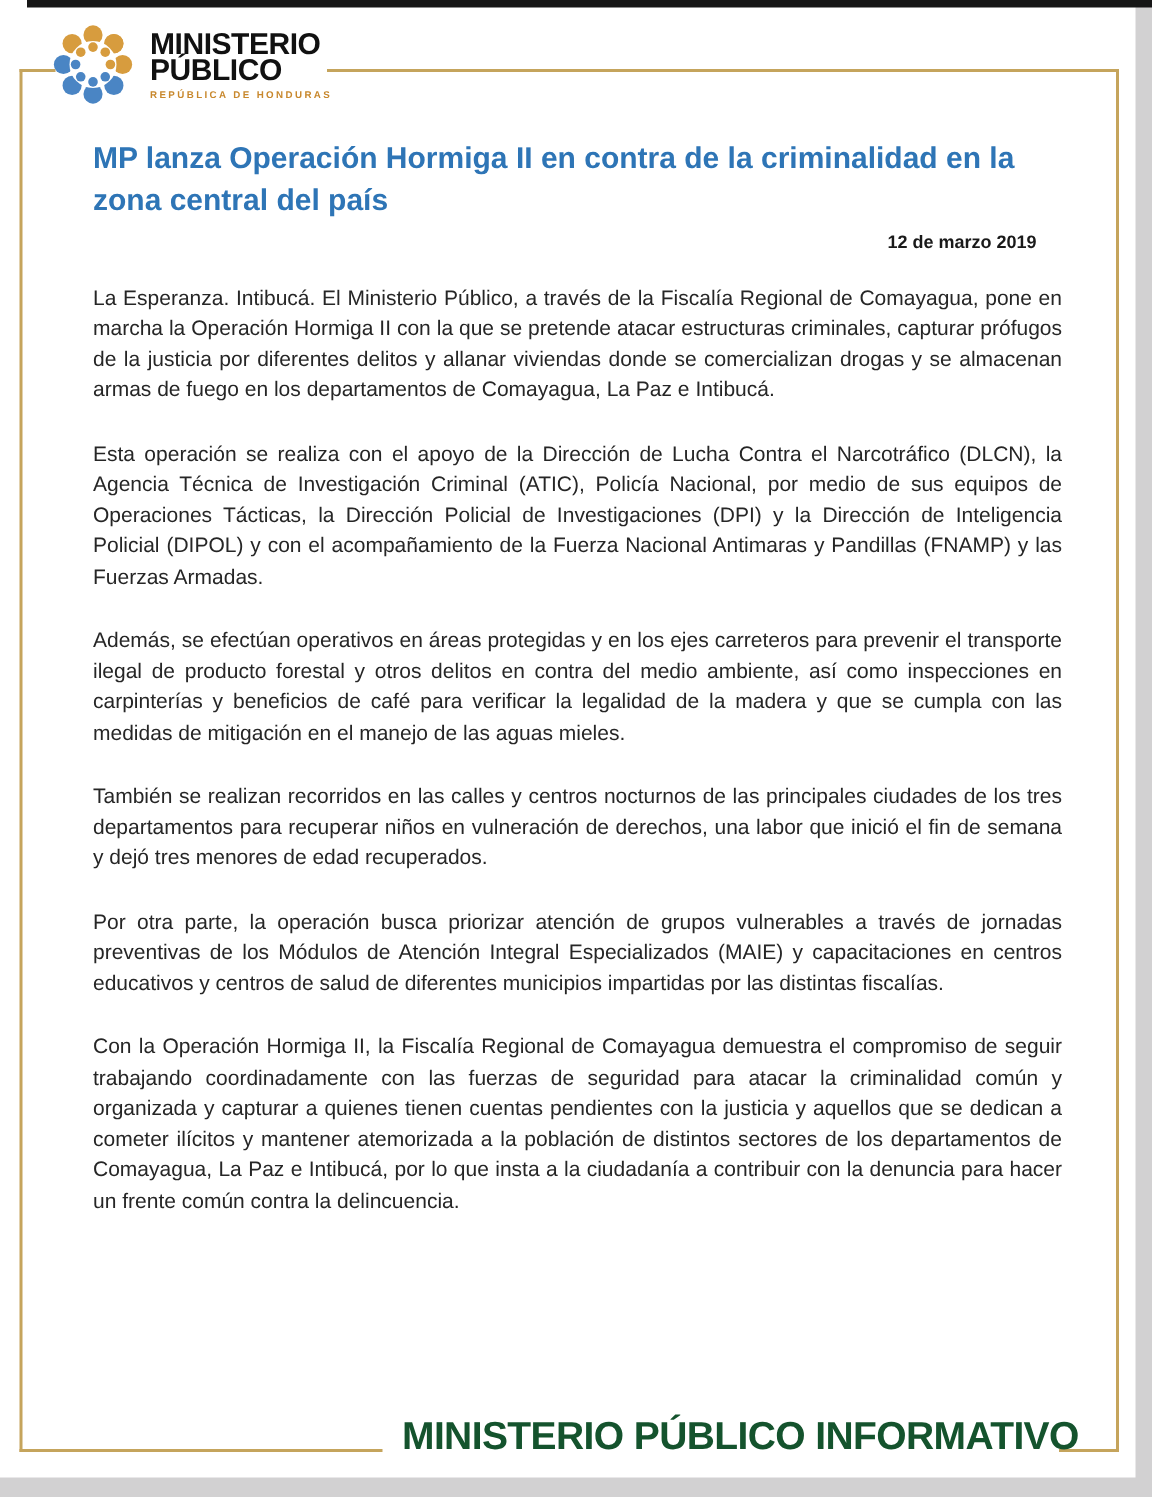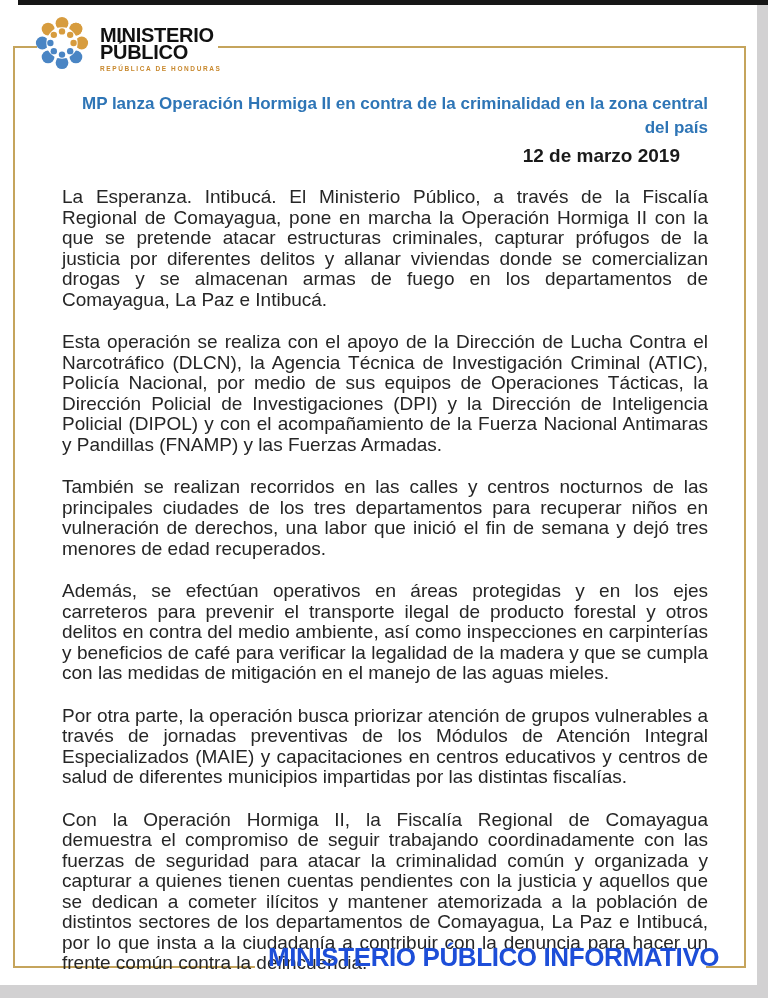--- a/index.html
+++ b/index.html
@@ -28,56 +28,56 @@
   .gold{position:absolute;background:var(--gold);}
   .gl-top-left{left:13px;top:46px;width:24px;height:2px;}
   .gl-top-right{left:218px;top:46px;width:528px;height:2px;}
   .gl-left{left:13px;top:46px;width:2px;height:922px;}
   .gl-right{left:744px;top:46px;width:2px;height:922px;}
   .gl-bottom-left{left:13px;top:966px;width:242px;height:2px;}
   .gl-bottom-right{left:706px;top:966px;width:40px;height:2px;}
 
   .logo{
     position:absolute;left:33px;top:14px;
-    display:flex;align-items:flex-end;
+    display:flex;align-items:flex-start;
   }
   .logo-emblem{width:58px;height:58px;display:block;}
   .logo-text{margin-left:9px;padding-top:8px;}
   .logo-name{
     font-weight:700;color:#111;
     font-size:20px;line-height:17px;letter-spacing:-0.3px;
   }
   .logo-sub{
     margin-top:4px;
     font-size:6.5px;font-weight:700;color:#C8882D;
     letter-spacing:1.6px;white-space:nowrap;
   }
 
   .content{
     position:absolute;left:62px;top:92px;width:646px;
   }
   .doc-title{
     color:var(--title-blue);
-    font-size:17px;font-weight:700;
-    text-align:right;line-height:1.42;
+    font-size:20px;font-weight:700;
+    text-align:left;line-height:1.42;
     margin-bottom:5px;
   }
   .doc-date{
     text-align:right;font-weight:700;color:#1a1a1a;
-    font-size:19px;margin:0 28px 20px 0;
+    font-size:12px;margin:0 17px 20px 0;
   }
   .doc-body p{
     color:var(--ink);
-    font-size:19px;line-height:20.5px;
+    font-size:14px;line-height:20.5px;
     text-align:justify;
     margin-bottom:22px;
   }
   .footer-banner{
     position:absolute;left:268px;top:942px;
-    font-size:26px;font-weight:700;color:#1d4ed8;
+    font-size:26px;font-weight:700;color:#14532d;
     letter-spacing:-0.4px;white-space:nowrap;
   }
 </style>
 </head>
 <body>
 
 <div class="sheet"></div>
 <div class="top-bar"></div>
 
 <div class="gold gl-top-left"></div>
@@ -117,20 +117,20 @@
     <div class="logo-sub">REPÚBLICA DE HONDURAS</div>
   </div>
 </div>
 
 <div class="content">
   <div class="doc-title">MP lanza Operación Hormiga II en contra de la criminalidad en la zona central del país</div>
   <div class="doc-date">12 de marzo 2019</div>
   <div class="doc-body">
     <p>La Esperanza. Intibucá. El Ministerio Público, a través de la Fiscalía Regional de Comayagua, pone en marcha la Operación Hormiga II con la que se pretende atacar estructuras criminales, capturar prófugos de la justicia por diferentes delitos y allanar viviendas donde se comercializan drogas y se almacenan armas de fuego en los departamentos de Comayagua, La Paz e Intibucá.</p>
     <p>Esta operación se realiza con el apoyo de la Dirección de Lucha Contra el Narcotráfico (DLCN), la Agencia Técnica de Investigación Criminal (ATIC), Policía Nacional, por medio de sus equipos de Operaciones Tácticas, la Dirección Policial de Investigaciones (DPI) y la Dirección de Inteligencia Policial (DIPOL) y con el acompañamiento de la Fuerza Nacional Antimaras y Pandillas (FNAMP) y las Fuerzas Armadas.</p>
+    <p>Además, se efectúan operativos en áreas protegidas y en los ejes carreteros para prevenir el transporte ilegal de producto forestal y otros delitos en contra del medio ambiente, así como inspecciones en carpinterías y beneficios de café para verificar la legalidad de la madera y que se cumpla con las medidas de mitigación en el manejo de las aguas mieles.</p>
     <p>También se realizan recorridos en las calles y centros nocturnos de las principales ciudades de los tres departamentos para recuperar niños en vulneración de derechos, una labor que inició el fin de semana y dejó tres menores de edad recuperados.</p>
-    <p>Además, se efectúan operativos en áreas protegidas y en los ejes carreteros para prevenir el transporte ilegal de producto forestal y otros delitos en contra del medio ambiente, así como inspecciones en carpinterías y beneficios de café para verificar la legalidad de la madera y que se cumpla con las medidas de mitigación en el manejo de las aguas mieles.</p>
     <p>Por otra parte, la operación busca priorizar atención de grupos vulnerables a través de jornadas preventivas de los Módulos de Atención Integral Especializados (MAIE) y capacitaciones en centros educativos y centros de salud de diferentes municipios impartidas por las distintas fiscalías.</p>
     <p>Con la Operación Hormiga II, la Fiscalía Regional de Comayagua demuestra el compromiso de seguir trabajando coordinadamente con las fuerzas de seguridad para atacar la criminalidad común y organizada y capturar a quienes tienen cuentas pendientes con la justicia y aquellos que se dedican a cometer ilícitos y mantener atemorizada a la población de distintos sectores de los departamentos de Comayagua, La Paz e Intibucá, por lo que insta a la ciudadanía a contribuir con la denuncia para hacer un frente común contra la delincuencia.</p>
   </div>
 </div>
 
 <div class="footer-banner">MINISTERIO PÚBLICO INFORMATIVO</div>
 
 </body></html>

